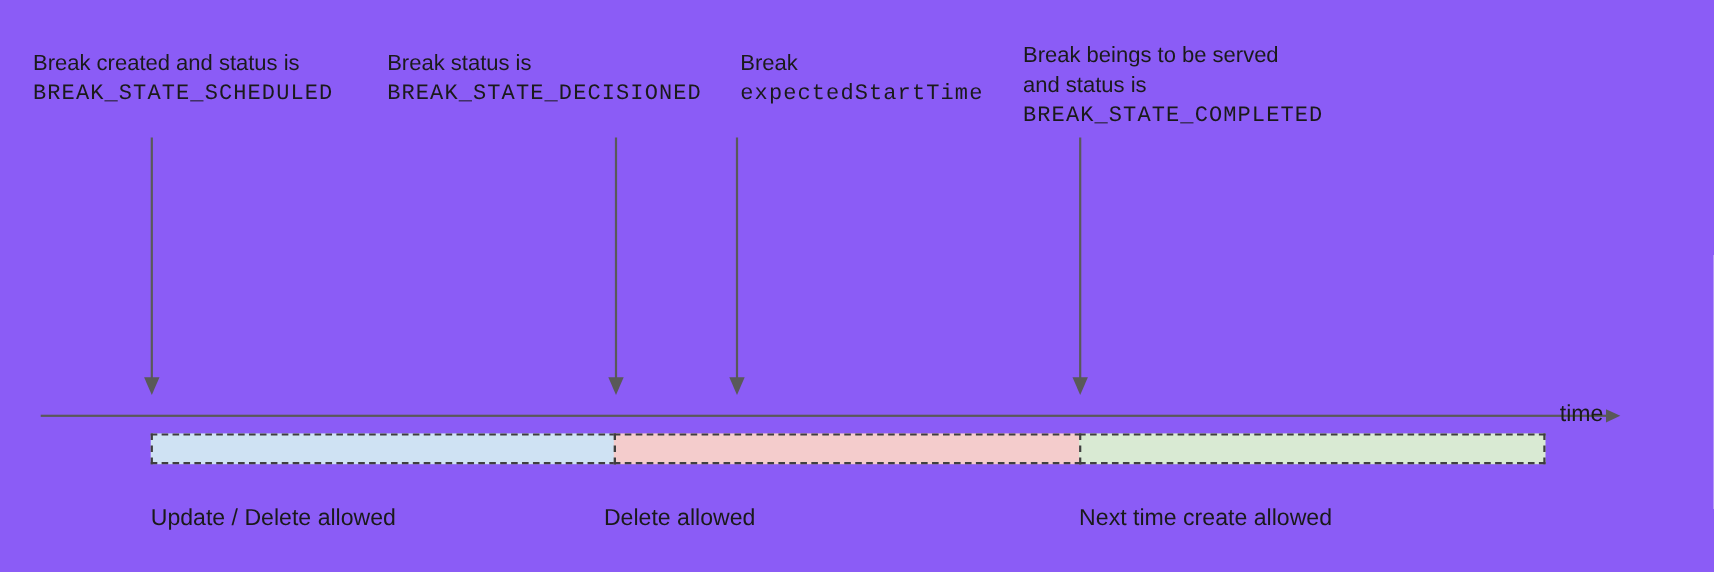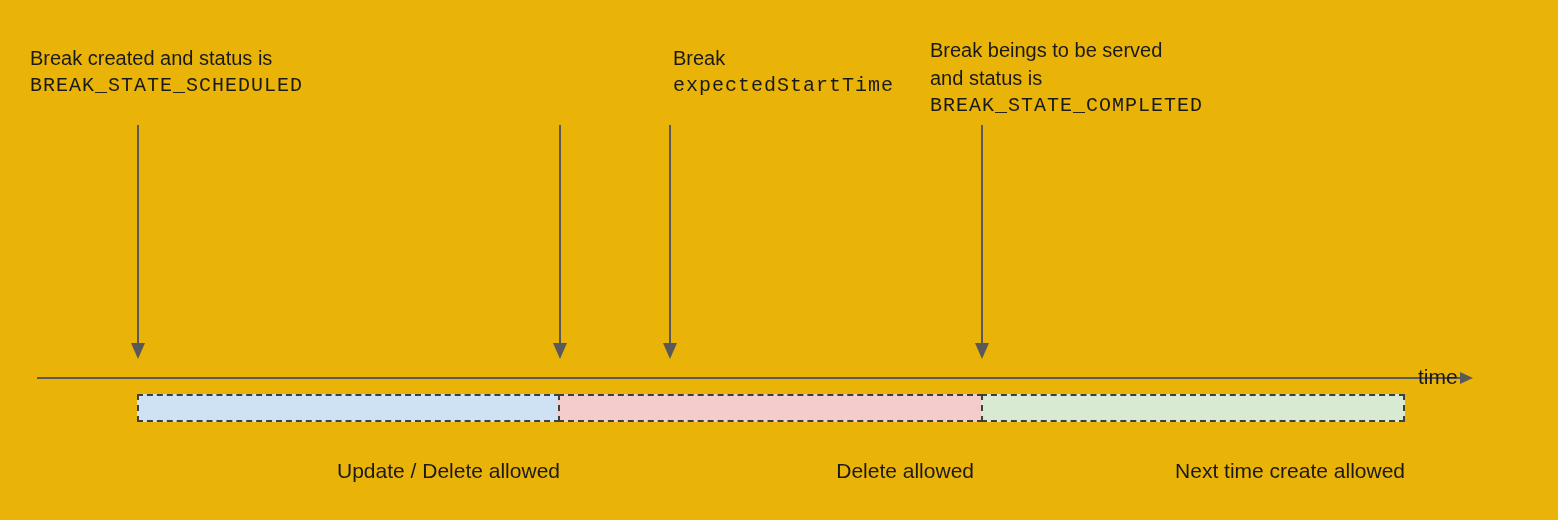--- a/index.html
+++ b/index.html
@@ -1,20 +1,20 @@
 <!DOCTYPE html>
 <html><head>
 <meta charset="utf-8">
 <style>
   html, body { margin: 0; padding: 0; background: #ffffff; }
   .canvas {
     position: relative;
     width: 1558px;
     height: 520px;
-    background: #eab308;
+    background: #8b5cf6;
     font-family: "Liberation Sans", sans-serif;
     color: #1a1a1a;
     overflow: hidden;
   }
   .ann {
     position: absolute;
     white-space: nowrap;
     line-height: 28px;
   }
   .ann .sans {
@@ -68,33 +68,37 @@
     position: absolute;
     top: 394px;
     height: 28px;
     box-sizing: border-box;
     border: 2px dashed #3f3f3f;
   }
   .seg-label {
     position: absolute;
     top: 459px;
     font-size: 21px;
-    text-align: right;
+    text-align: left;
   }
 </style>
 </head>
 <body>
 
 <div class="canvas">
 
   <div class="ann" style="left:30px; top:44px;">
     <div class="sans">Break created and status is</div>
     <div class="mono">BREAK_STATE_SCHEDULED</div>
   </div>
 
+  <div class="ann" style="left:352px; top:44px;">
+    <div class="sans">Break status is</div>
+    <div class="mono">BREAK_STATE_DECISIONED</div>
+  </div>
 
   <div class="ann" style="left:673px; top:44px;">
     <div class="sans">Break</div>
     <div class="mono">expectedStartTime</div>
   </div>
 
   <div class="ann" style="left:930px; top:36px;">
     <div class="sans">Break beings to be served</div>
     <div class="sans">and status is</div>
     <div class="mono">BREAK_STATE_COMPLETED</div>

